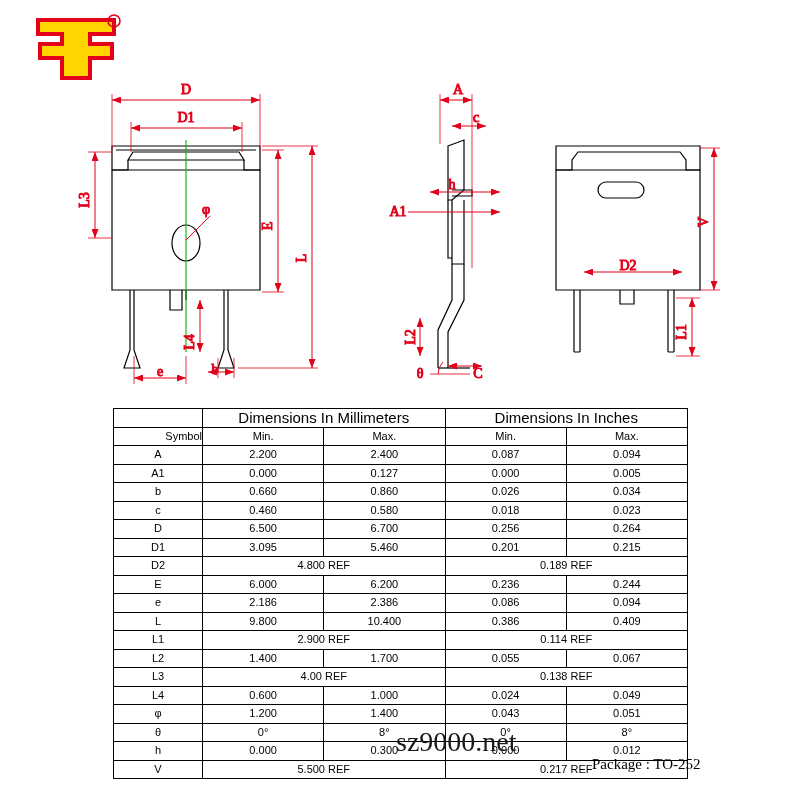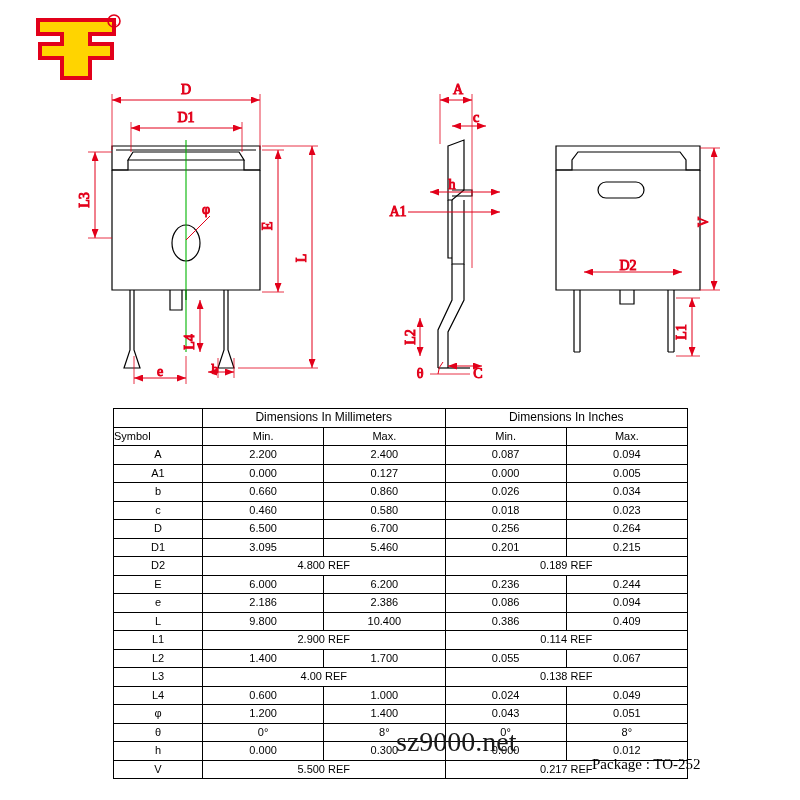--- a/index.html
+++ b/index.html
@@ -39,30 +39,30 @@
   #dim-table td, #dim-table th {
     border: 1px solid #000;
     text-align: center;
     height: 17.5px;
     padding: 0;
     font-weight: normal;
     font-size: 11px;
     line-height: 17px;
   }
   #dim-table .hdr-group {
-    font-size: 12px;
+    font-size: 15px;
   }
   #dim-table .sym-col {
     width: 88px;
   }
   #dim-table .val-col {
     width: 121px;
   }
   #dim-table .sym-head {
-    text-align: left;
+    text-align: right;
   }
   .ref-cell { }
   
   #watermark {
     position: absolute;
     left: 396px;
     top: 726px;
     font-family: "Liberation Serif", serif;
     font-size: 28px;
     color: #1a1a1a;

